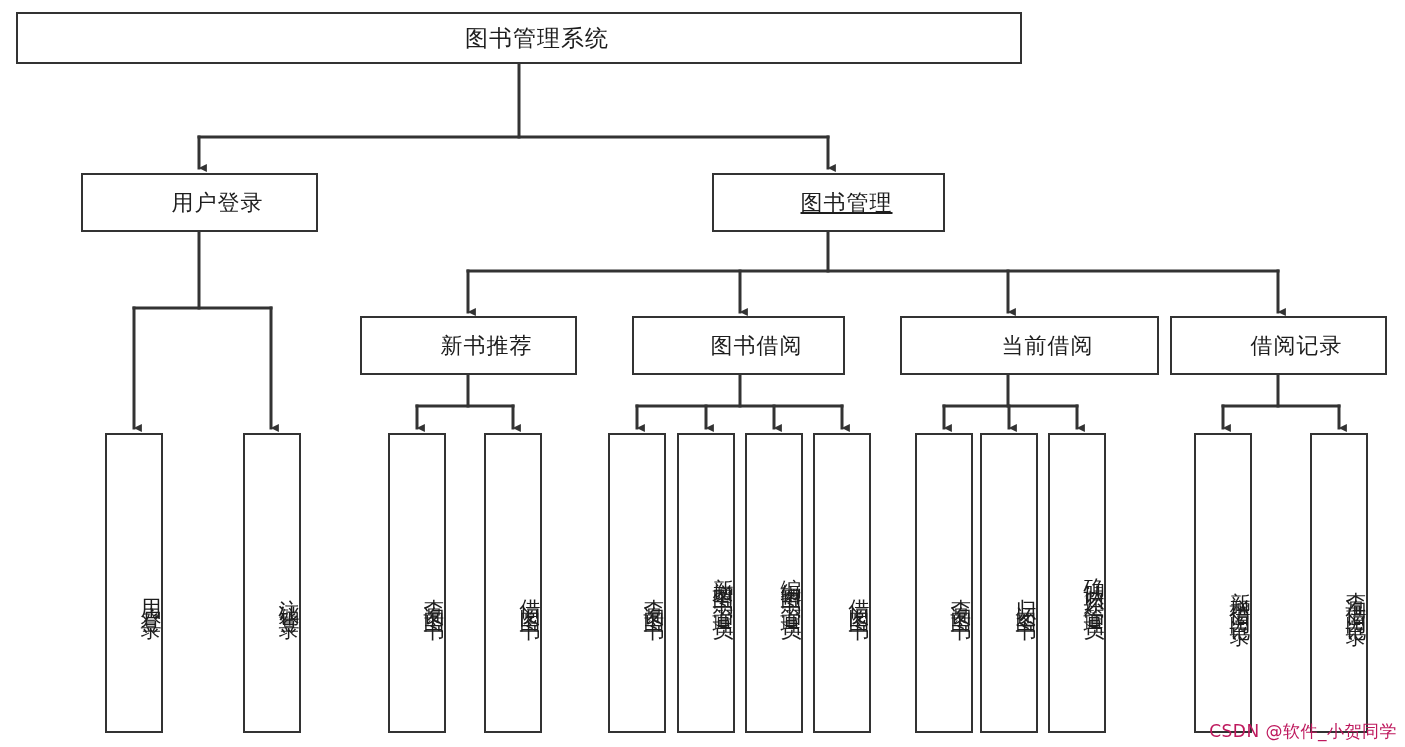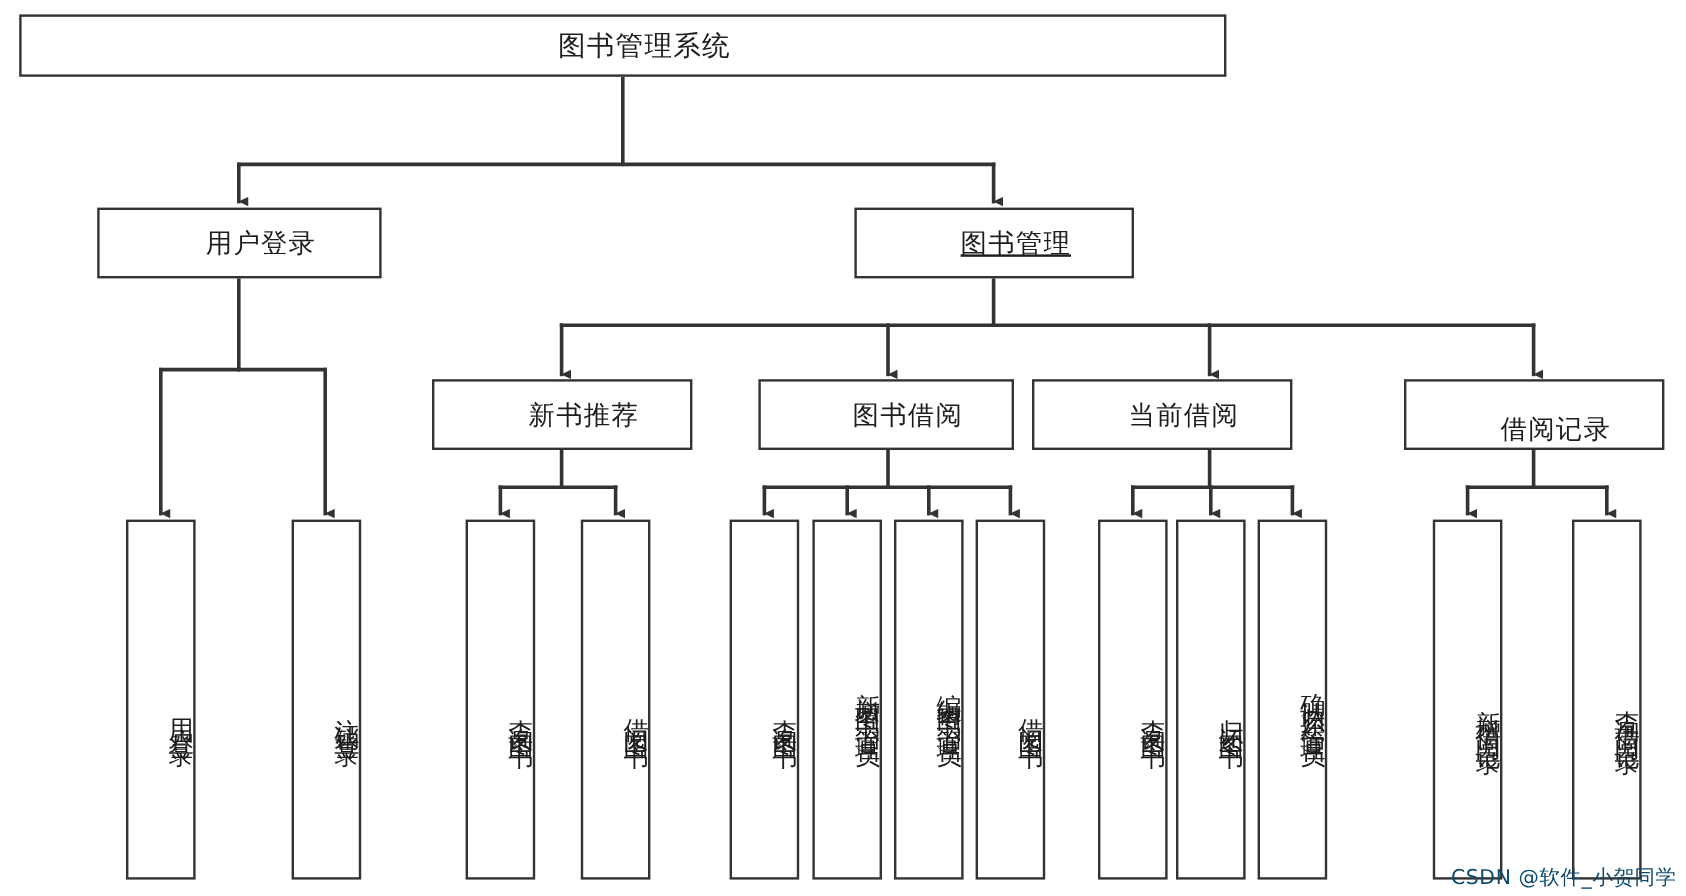--- a/index.html
+++ b/index.html
@@ -43,21 +43,21 @@
     letter-spacing:7px;
     line-height:1;
     white-space:nowrap;
   }
   .node.v .vlabel{letter-spacing:inherit;}
 
   #watermark{
     position:absolute;
     right:8px;bottom:4px;
     font-size:17px;
-    color:#0c4a6e;
+    color:#be185d;
     white-space:nowrap;
     letter-spacing:0.5px;
   }
 </style>
 </head>
 <body>
 
 <div id="stage">
 
   <svg class="wires" viewBox="0 0 1405 747">
@@ -121,24 +121,24 @@
   <div class="node h" style="left:712px;top:173px;width:233px;height:59px;text-decoration:underline;">
     <span>图书管理</span>
   </div>
 
   <div class="node h" style="left:360px;top:316px;width:217px;height:59px;">
     <span>新书推荐</span>
   </div>
   <div class="node h" style="left:632px;top:316px;width:213px;height:59px;">
     <span>图书借阅</span>
   </div>
-  <div class="node h" style="left:860px;top:316px;width:217px;height:59px;">
+  <div class="node h" style="left:900px;top:316px;width:259px;height:59px;">
     <span>当前借阅</span>
   </div>
-  <div class="node h" style="left:1170px;top:316px;width:217px;height:59px;align-items:flex-end;">
+  <div class="node h" style="left:1170px;top:316px;width:217px;height:59px;">
     <span>借阅记录</span>
   </div>
 
   <div class="node v" style="left:105px;top:433px;width:58px;height:300px;">
     <span class="vlabel">用户登录</span>
   </div>
   <div class="node v" style="left:243px;top:433px;width:58px;height:300px;">
     <span class="vlabel">注销登录</span>
   </div>
 

